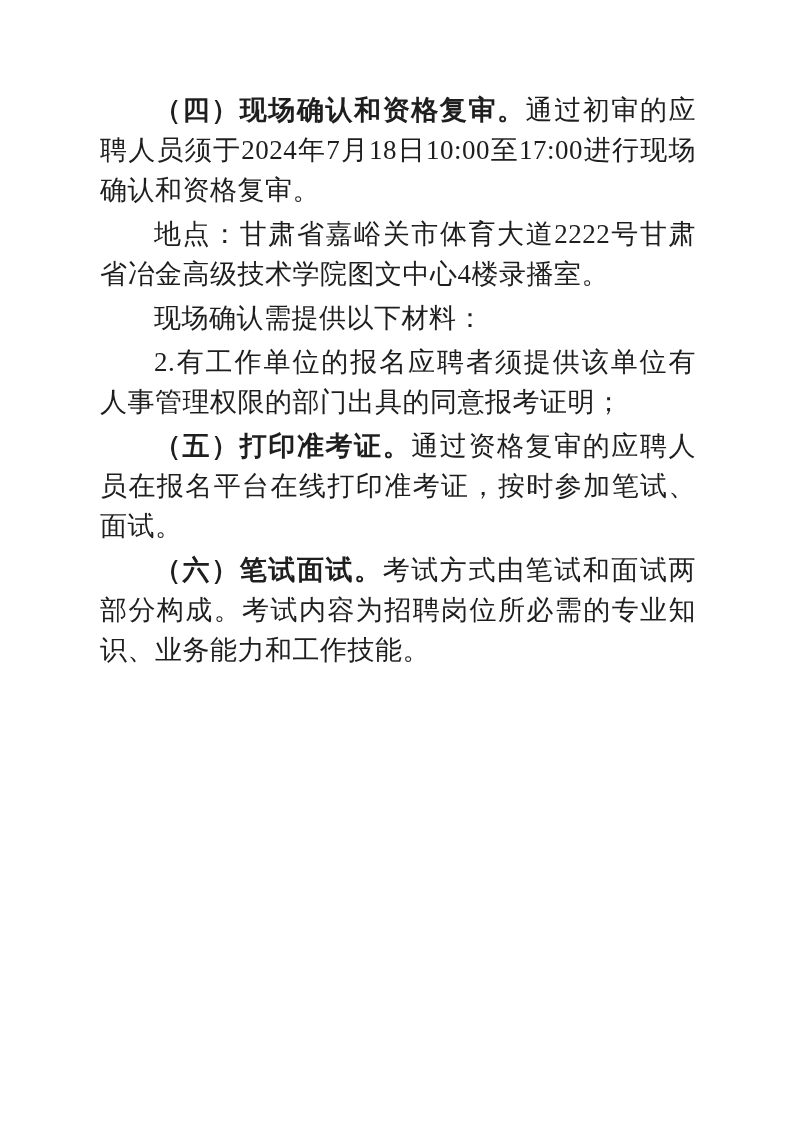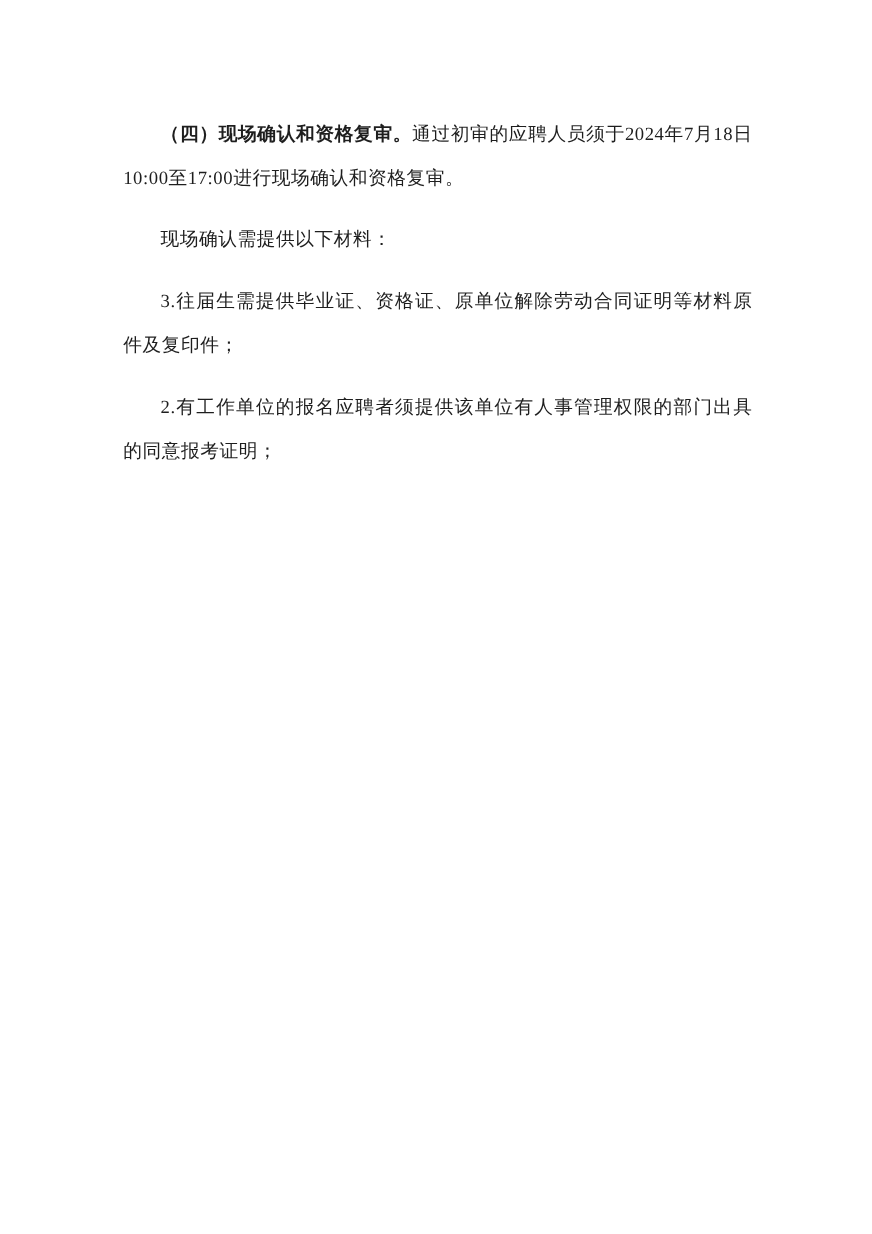--- a/index.html
+++ b/index.html
@@ -15,23 +15,23 @@
     overflow: hidden;
     font-family: "Liberation Serif", "DejaVu Serif", serif;
   }
   .content {
     position: absolute;
     left: 96px;
     top: 86px;
     width: 604px;
   }
   .para {
-    margin: 16px;
+    margin: 4px;
     padding: 0;
-    font-size: 17px;
+    font-size: 27px;
     line-height: 40px;
     color: #1e1e1e;
     text-align: justify;
     text-justify: inter-character;
     text-indent: 2em;
     letter-spacing: 0.5px;
     font-weight: 400;
     word-break: break-all;
   }
   .para .lead {
@@ -39,26 +39,28 @@
   }
 </style>
 </head>
 <body>
 
 <div class="page">
   <div class="content">
 
     <p class="para"><span class="lead">（四）现场确认和资格复审。</span><span>通过初审的应聘人员须于2024年7月18日10:00至17:00进行现场确认和资格复审。</span></p>
 
+    <p class="para"><span>地点：甘肃省嘉峪关市体育大道2222号甘肃省冶金高级技术学院图文中心4楼录播室。</span></p>
 
     <p class="para"><span>现场确认需提供以下材料：</span></p>
 
 
 
-    <p class="para"><span>3.往届生需提供毕业证、资格证、原单位解除劳动合同证明等材料原件及复印件；</span></p>
 
     <p class="para"><span>2.有工作单位的报名应聘者须提供该单位有人事管理权限的部门出具的同意报考证明；</span></p>
 
 
+    <p class="para"><span class="lead">（五）打印准考证。</span><span>通过资格复审的应聘人员在报名平台在线打印准考证，按时参加笔试、面试。</span></p>
 
+    <p class="para"><span class="lead">（六）笔试面试。</span><span>考试方式由笔试和面试两部分构成。考试内容为招聘岗位所必需的专业知识、业务能力和工作技能。</span></p>
 
   </div>
 </div>
 
 </body></html>

